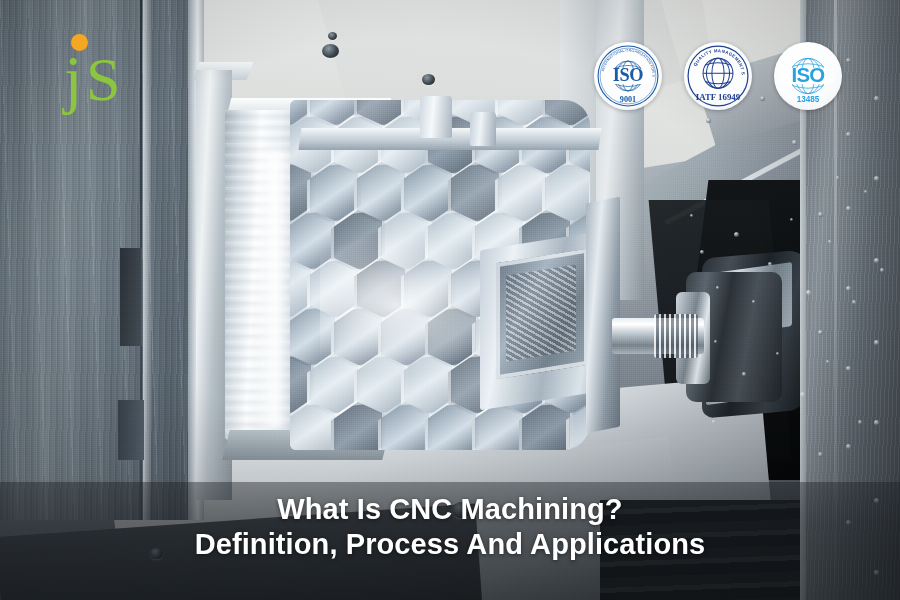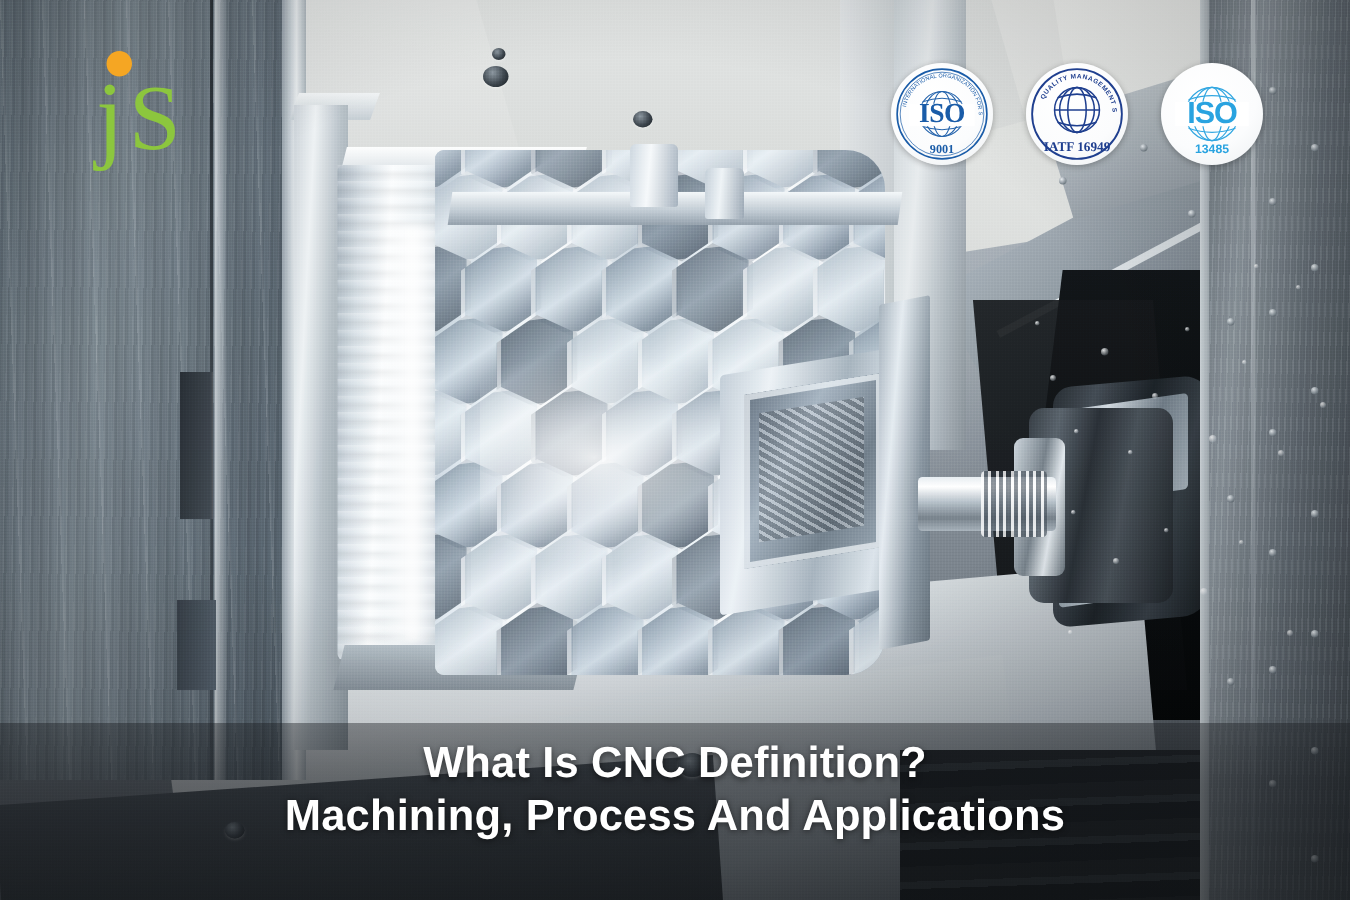--- a/index.html
+++ b/index.html
@@ -650,17 +650,17 @@
         <rect x="14" y="38" width="72" height="24" fill="#ffffff"></rect>
         <text x="50" y="59" text-anchor="middle" font-family="Liberation Sans, sans-serif" font-size="30" font-weight="700" fill="#29a3e0" letter-spacing="-1">ISO</text>
         <text x="50" y="88" text-anchor="middle" font-family="Liberation Sans, sans-serif" font-size="12" font-weight="700" fill="#29a3e0">13485</text>
       </svg>
     </div>
 
   </div>
 
   <div id="title-scrim"></div>
   <div id="title-block">
-    <span class="title-line">What Is CNC Definition?</span>
-    <span class="title-line">Machining, Process And Applications</span>
+    <span class="title-line">What Is CNC Machining?</span>
+    <span class="title-line">Definition, Process And Applications</span>
   </div>
 
 </div>
 
 </body></html>

